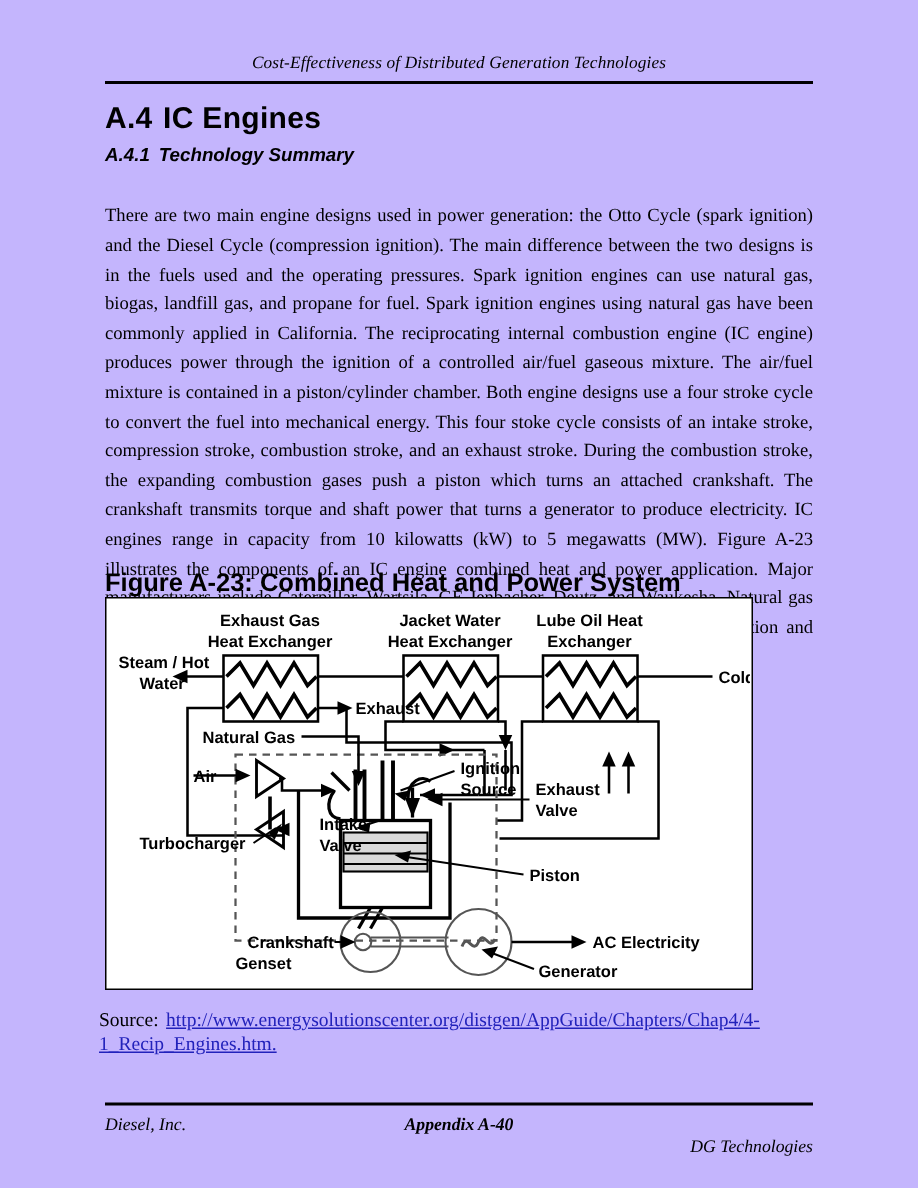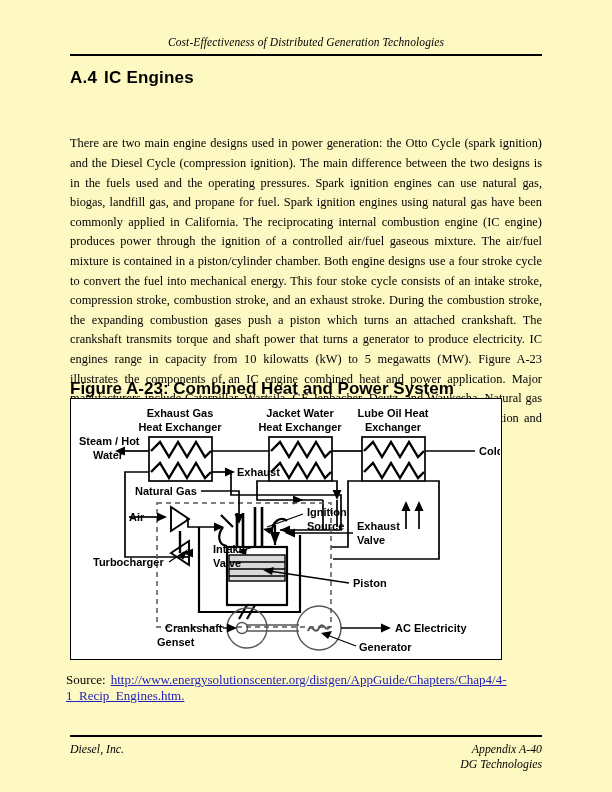--- a/index.html
+++ b/index.html
@@ -4,21 +4,21 @@
 <style>
   html, body {
     margin: 0;
     padding: 0;
     background: #ffffff;
   }
   .page {
     position: relative;
     width: 612px;
     height: 792px;
-    background: #fef9c3;
+    background: #c4b5fd;
     font-family: "Liberation Serif", serif;
     color: #000000;
     overflow: hidden;
   }
 
   
   .runhead {
     position: absolute;
     left: 70px;
     top: 36px;
@@ -38,21 +38,21 @@
     background: #000;
   }
 
   
   .h1 {
     position: absolute;
     left: 70px;
     top: 68px;
     font-family: "Liberation Sans", sans-serif;
     font-weight: bold;
-    font-size: 17px;
+    font-size: 20px;
     letter-spacing: .2px;
   }
   .h1 .num { margin-right: 7px; }
   .h2 {
     position: absolute;
     left: 70px;
     top: 96px;
     font-family: "Liberation Sans", sans-serif;
     font-weight: bold;
     font-style: italic;
@@ -119,33 +119,36 @@
   }
   .footer {
     position: absolute;
     left: 70px;
     top: 742px;
     width: 472px;
     font-style: italic;
     font-size: 11.8px;
   }
   .footer .left { position: absolute; left: 0; top: 0; }
-  .footer .center { position: absolute; left: 0; top: 0; width: 472px; text-align: right; }
+  .footer .center { position: absolute; left: 0; top: 0; width: 472px; text-align: center; font-weight: bold; }
   .footer .right { position: absolute; right: 0; top: 15px; }
 </style>
 </head>
 <body>
 
 <div class="page">
 
   <div class="runhead">Cost-Effectiveness of Distributed Generation Technologies</div>
   <div class="runhead-rule"></div>
 
   <div class="h1">
     <span class="num">A.4</span><span>IC Engines</span>
+  </div>
+  <div class="h2">
+    <span class="num">A.4.1</span><span>Technology Summary</span>
   </div>
 
   <p class="para">There are two main engine designs used in power generation:  the Otto Cycle (spark ignition) and the Diesel Cycle (compression ignition).  The main difference between the two designs is in the fuels used and the operating pressures.  Spark ignition engines can use natural gas, biogas, landfill gas, and propane for fuel.  Spark ignition engines using natural gas have been commonly applied in California.  The reciprocating internal combustion engine (IC engine) produces power through the ignition of a controlled air/fuel gaseous mixture.  The air/fuel mixture is contained in a piston/cylinder chamber.  Both engine designs use a four stroke cycle to convert the fuel into mechanical energy.  This four stoke cycle consists of an intake stroke, compression stroke, combustion stroke, and an exhaust stroke.  During the combustion stroke, the expanding combustion gases push a piston which turns an attached crankshaft.  The crankshaft transmits torque and shaft power that turns a generator to produce electricity.  IC engines range in capacity from 10 kilowatts (kW) to 5 megawatts (MW).  Figure A-23 illustrates the components of an IC engine combined heat and power application.  Major manufacturers include Caterpillar, Wartsila, GE Jenbacher, Deutz, and Waukesha.  Natural gas is the most common fuel used in spark ignition engines for electric power generation and combined power and heat (CHP) applications.</p>
 
   <div class="fig-caption">Figure A-23:  Combined Heat and Power System</div>
 
   <div class="fig-frame">
     <svg class="fig-svg" width="429" height="259" viewBox="0 0 429 259">
       <g fill="none" stroke="#000" stroke-width="1.7" stroke-linecap="butt">
 

